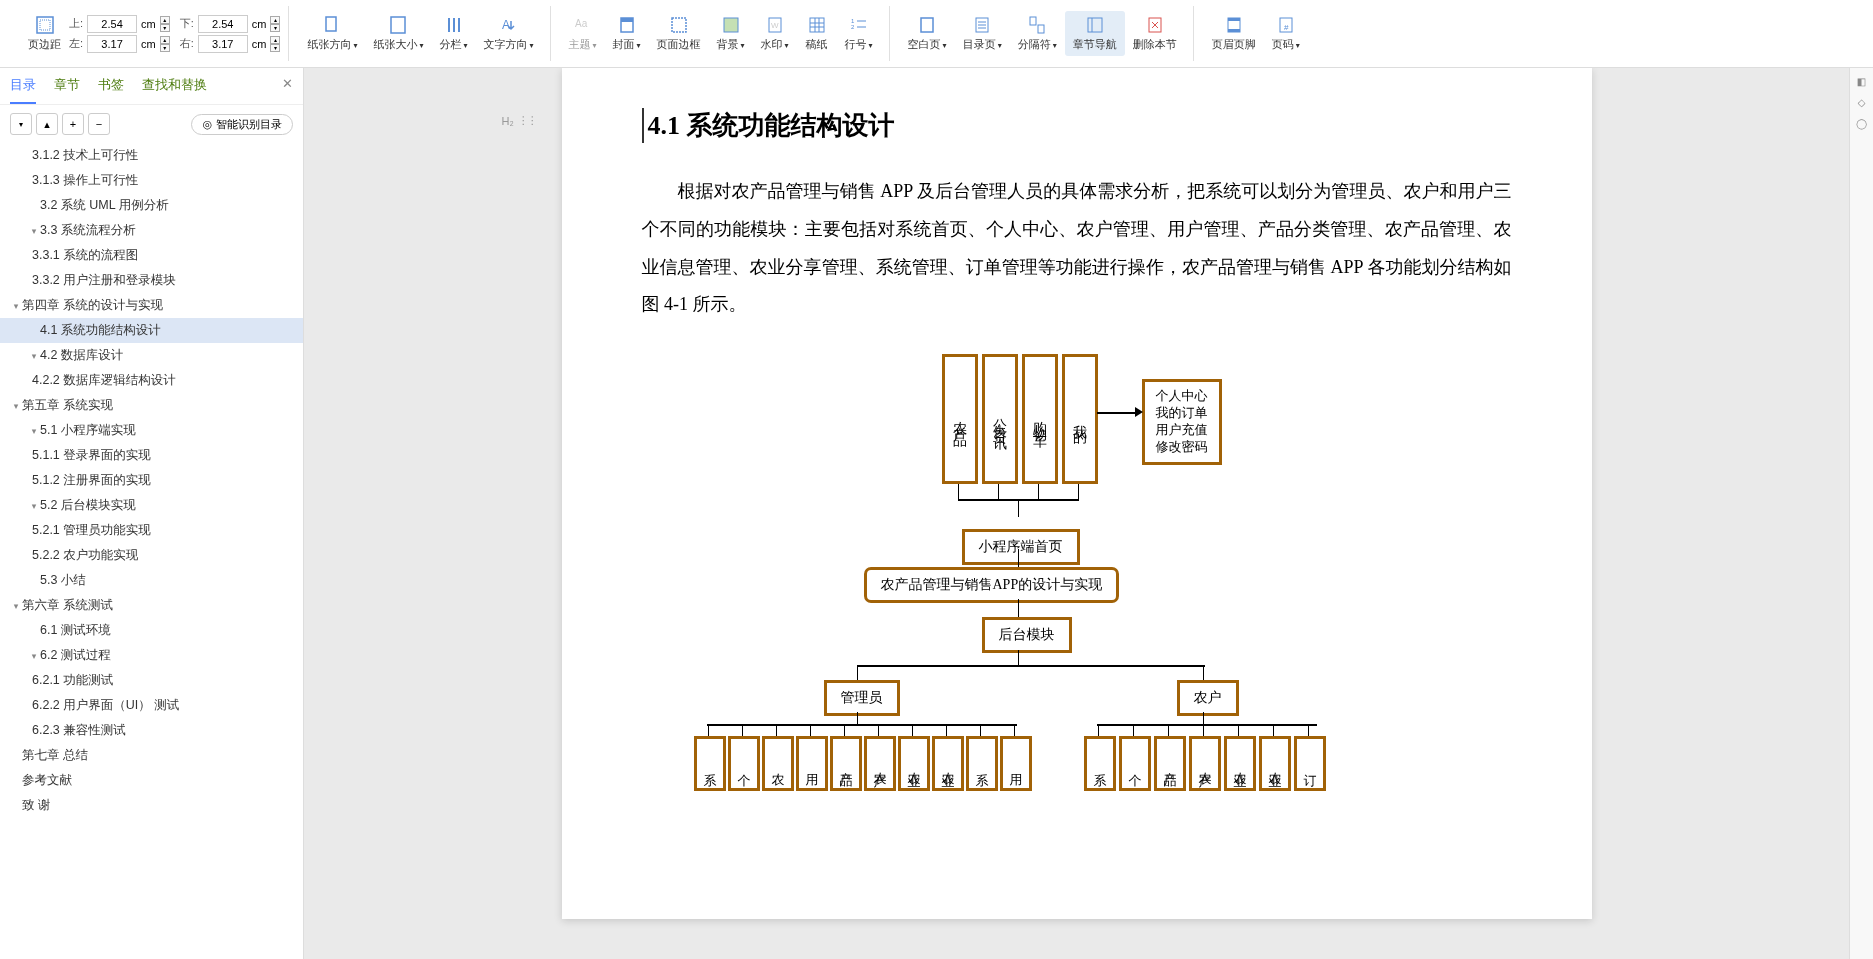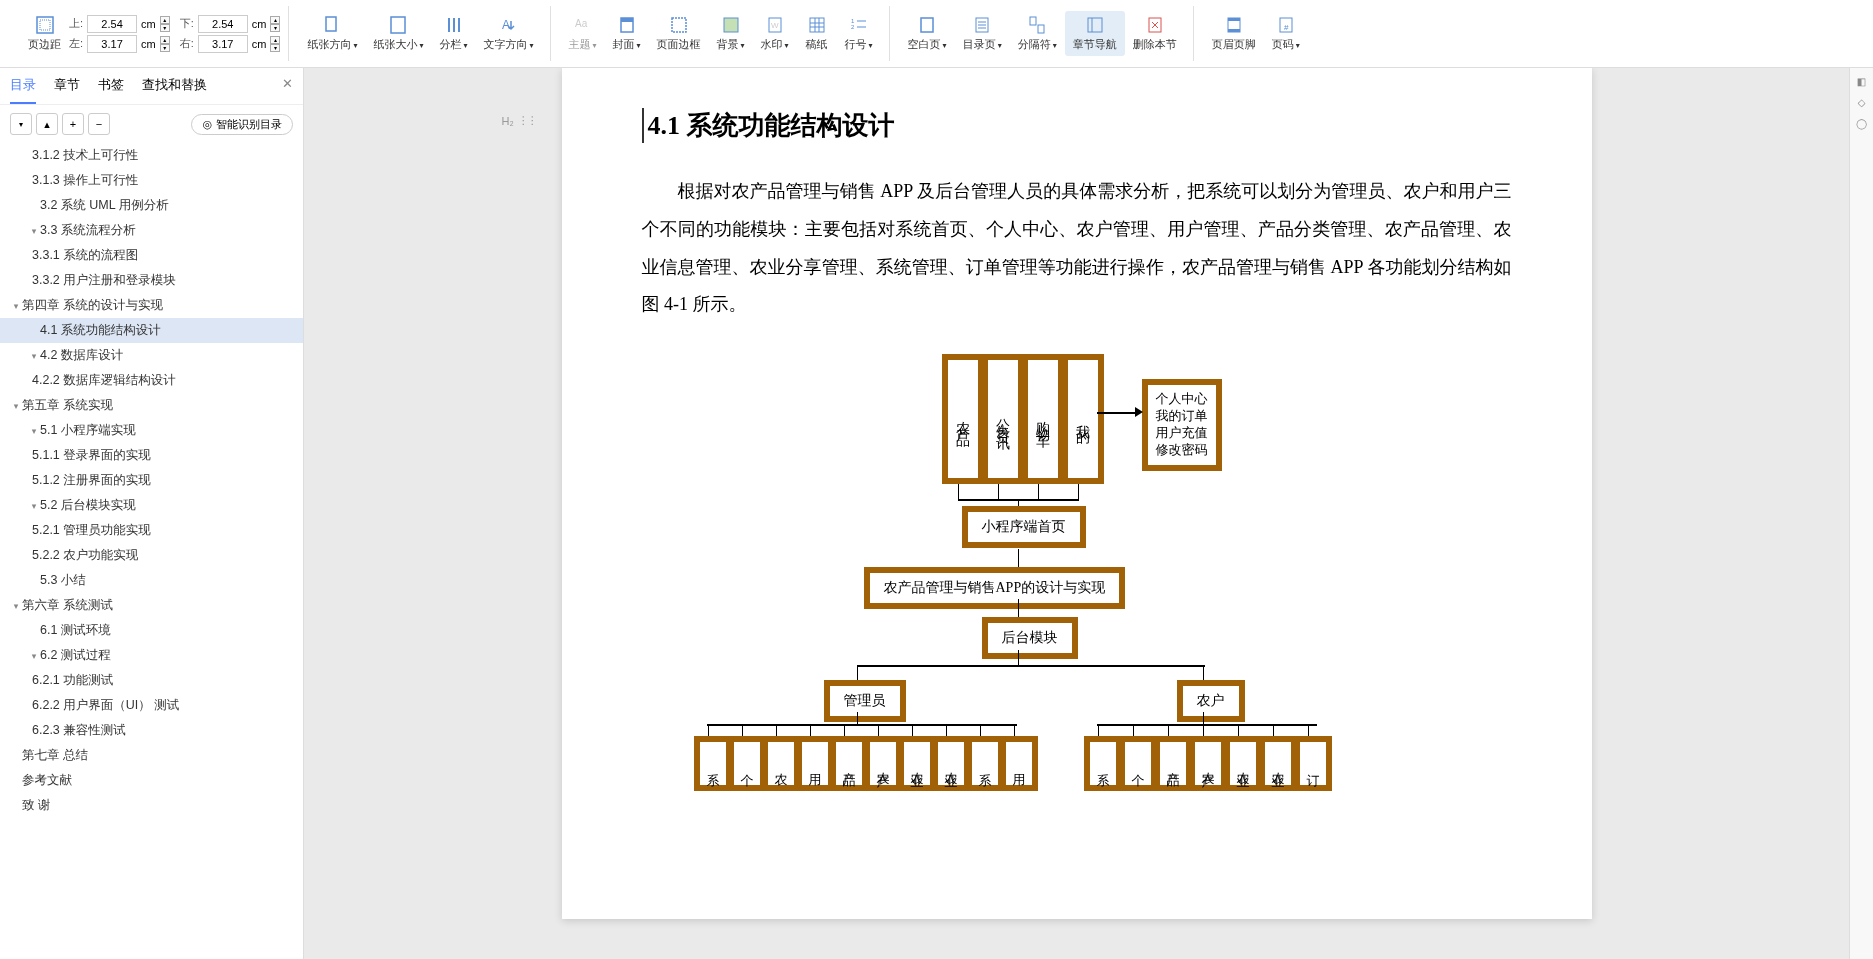--- a/index.html
+++ b/index.html
@@ -18,21 +18,21 @@
 .margin-row { display: flex; align-items: center; gap: 4px; }
 .margin-row label { color: #555; }
 .margin-input { width: 50px; height: 18px; font-size: 11px; text-align: center; border: 1px solid #ccc; }
 .spinner { display: flex; flex-direction: column; }
 .spinner div { width: 10px; height: 8px; border: 1px solid #aaa; font-size: 6px; text-align: center; line-height: 6px; cursor: pointer; background: #f8f8f8; }
 
 .main { display: flex; height: calc(100vh - 68px); }
 
 .sidebar { width: 304px; background: #fff; border-right: 1px solid #ddd; display: flex; flex-direction: column; }
 .sidebar-tabs { display: flex; padding: 8px 10px 0; gap: 18px; font-size: 13px; border-bottom: 1px solid #eee; }
-.sidebar-tab { padding-bottom: 8px; cursor: pointer; color: #000000; }
+.sidebar-tab { padding-bottom: 8px; cursor: pointer; color: #4d7c0f; }
 .sidebar-tab.active { color: #4a7dff; border-bottom: 2px solid #4a7dff; }
 .sidebar-close { margin-left: auto; cursor: pointer; color: #888; }
 
 .sidebar-toolbar { display: flex; align-items: center; padding: 8px 10px; gap: 4px; }
 .sq-btn { width: 22px; height: 22px; border: 1px solid #ccc; background: #fff; border-radius: 3px; cursor: pointer; font-size: 11px; display: flex; align-items: center; justify-content: center; }
 .sq-btn .caret-d { font-size: 8px; }
 .smart-toc { margin-left: auto; border: 1px solid #ccc; border-radius: 12px; padding: 2px 10px; font-size: 11px; display: flex; align-items: center; gap: 4px; cursor: pointer; }
 
 .toc { flex: 1; overflow-y: auto; font-size: 12.5px; }
 .toc-item { display: flex; align-items: center; padding: 4px 8px; cursor: pointer; color: #333; white-space: nowrap; }
@@ -44,21 +44,21 @@
 
 .editor { flex: 1; background: #eaeaea; overflow-y: auto; display: flex; justify-content: center; padding: 0 0 40px; position: relative; }
 .page { width: 1030px; background: #fff; box-shadow: 0 2px 8px rgba(0,0,0,0.15); padding: 40px 80px 60px; position: relative; }
 .h-marker { position: absolute; left: -60px; top: 46px; font-size: 11px; color: #999; display: flex; align-items: center; gap: 4px; text-align: right; }
 .h-marker .dots { letter-spacing: -2px; }
 
 .heading { font-size: 26px; font-weight: bold; font-family: "SimSun", serif; padding-left: 4px; border-left: 2px solid #333; margin-bottom: 30px; }
 .para { font-size: 18px; line-height: 2.1; font-family: "SimSun", serif; text-indent: 2em; text-align: justify; }
 
 .diagram { margin-top: 30px; position: relative; height: 440px; }
-.dbox { position: absolute; border: 6px solid #a16207; background: #fff; font-size: 14px; font-family: "SimSun", serif; display: flex; align-items: center; justify-content: center; text-align: center; }
+.dbox { position: absolute; border: 3px solid #a16207; background: #fff; font-size: 14px; font-family: "SimSun", serif; display: flex; align-items: center; justify-content: center; text-align: center; }
 .dbox.v { writing-mode: vertical-rl; padding: 15px 6px; letter-spacing: 6px; }
 .dbox.h { padding: 6px 14px; }
 .dbox.small { font-size: 13px; padding: 6px 8px; line-height: 1.3; }
 .dline { position: absolute; background: #000; }
 .arrow-r { position: absolute; width: 0; height: 0; border-top: 5px solid transparent; border-bottom: 5px solid transparent; border-left: 8px solid #000; }
 
 .right-rail { width: 24px; background: #f8f8f8; border-left: 1px solid #ddd; display: flex; flex-direction: column; align-items: center; padding-top: 8px; gap: 10px; font-size: 10px; color: #888; }
 .right-rail div { cursor: pointer; }
 </style>
 </head>
@@ -444,23 +444,23 @@
         <div class="dline" style="left:455px; top:58px; width:40px; height:1.5px;"></div>
         <div class="arrow-r" style="left:493px; top:53px;"></div>
 
         <div class="dline" style="left:316px; top:130px; width:1.5px; height:15px;"></div>
         <div class="dline" style="left:356px; top:130px; width:1.5px; height:15px;"></div>
         <div class="dline" style="left:396px; top:130px; width:1.5px; height:15px;"></div>
         <div class="dline" style="left:436px; top:130px; width:1.5px; height:15px;"></div>
         <div class="dline" style="left:316px; top:145px; width:121px; height:1.5px;"></div>
         <div class="dline" style="left:376px; top:145px; width:1.5px; height:18px;"></div>
 
-        <div class="dbox h" style="left:320px; top:152px;">小程序端首页</div>
+        <div class="dbox h" style="left:320px; top:175px;">小程序端首页</div>
         <div class="dline" style="left:376px; top:195px; width:1.5px; height:18px;"></div>
-        <div class="dbox h" style="left:222px; top:213px;">农产品管理与销售APP的设计与实现</div>
+        <div class="dbox h" style="left:222px; top:213px;border-radius:7px;">农产品管理与销售APP的设计与实现</div>
         <div class="dline" style="left:376px; top:245px; width:1.5px; height:18px;"></div>
         <div class="dbox h" style="left:340px; top:263px;font-family:Liberation Serif, serif;">后台模块</div>
 
         <div class="dline" style="left:376px; top:296px; width:1.5px; height:15px;"></div>
         <div class="dline" style="left:215px; top:311px; width:348px; height:1.5px;"></div>
         <div class="dline" style="left:215px; top:311px; width:1.5px; height:15px;"></div>
         <div class="dline" style="left:561px; top:311px; width:1.5px; height:15px;"></div>
 
         <div class="dbox h" style="left:182px; top:326px;">管理员</div>
         <div class="dbox h" style="left:535px; top:326px;">农户</div>

